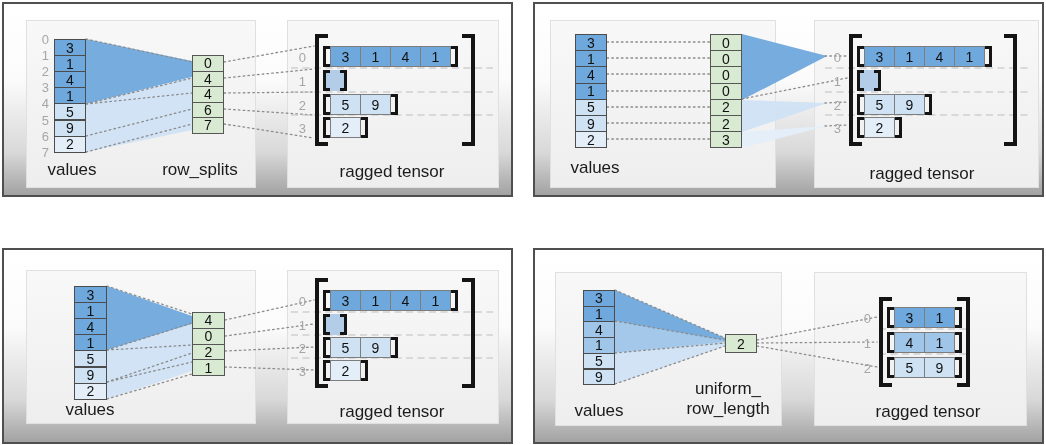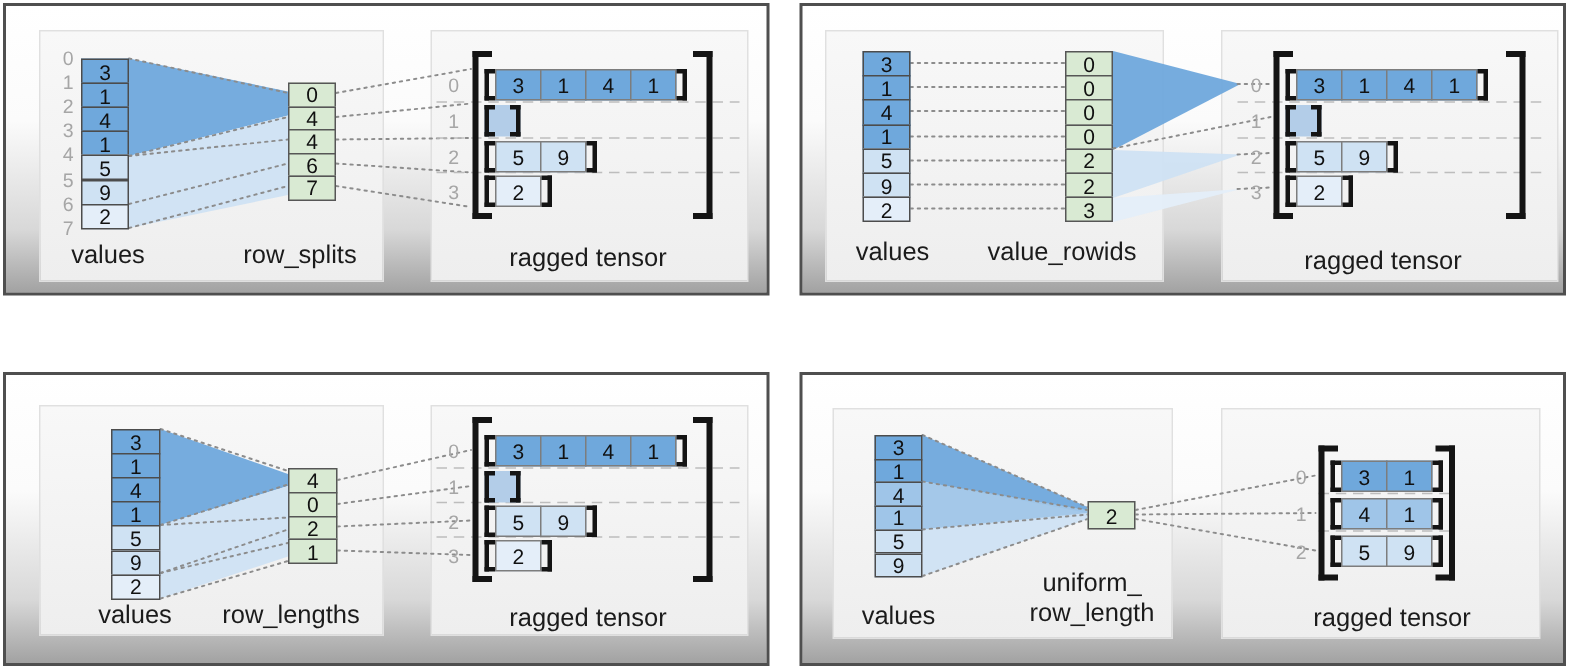--- a/index.html
+++ b/index.html
@@ -137,21 +137,20 @@
       <div class="cell" style="background: rgb(207, 226, 243); left: 40px; top: 111px; width: 32px; height: 17.2px;">9</div>
       <div class="cell" style="background: rgb(228, 238, 249); left: 40px; top: 127.2px; width: 32px; height: 17.2px;">2</div>
       <div class="cell" style="background: rgb(217, 234, 211); border-color: rgb(86, 86, 86); left: 175px; top: 30px; width: 32px; height: 17.2px;">0</div>
       <div class="cell" style="background: rgb(217, 234, 211); border-color: rgb(86, 86, 86); left: 175px; top: 46.2px; width: 32px; height: 17.2px;">0</div>
       <div class="cell" style="background: rgb(217, 234, 211); border-color: rgb(86, 86, 86); left: 175px; top: 62.4px; width: 32px; height: 17.2px;">0</div>
       <div class="cell" style="background: rgb(217, 234, 211); border-color: rgb(86, 86, 86); left: 175px; top: 78.6px; width: 32px; height: 17.2px;">0</div>
       <div class="cell" style="background: rgb(217, 234, 211); border-color: rgb(86, 86, 86); left: 175px; top: 94.8px; width: 32px; height: 17.2px;">2</div>
       <div class="cell" style="background: rgb(217, 234, 211); border-color: rgb(86, 86, 86); left: 175px; top: 111px; width: 32px; height: 17.2px;">2</div>
       <div class="cell" style="background: rgb(217, 234, 211); border-color: rgb(86, 86, 86); left: 175px; top: 127.2px; width: 32px; height: 17.2px;">3</div>
       <div class="lbl" style="left: 60px; top: 154px;">values</div>
-      <div class="lbl bold" style="left: 173px; top: 154px;">value_rowids</div>
       <div class="lbl" style="left: 387px; top: 160px;">ragged tensor</div>
       <div class="obr l" style="left: 314px; top: 30px; width: 13px; height: 112px;"></div>
       <div class="obr r" style="left: 469px; top: 30px; width: 13px; height: 112px;"></div>
       <span class="idx" style="left: 306px; top: 52.5px;">0</span>
       <div class="trow" style="left: 322px; top: 42px; height: 21px;">
         <div class="tb l"></div>
         <div class="tcell" style="width: 31px; background: rgb(111, 168, 220);">3</div>
         <div class="tcell" style="width: 31px; background: rgb(111, 168, 220);">1</div>
         <div class="tcell" style="width: 31px; background: rgb(111, 168, 220);">4</div>
         <div class="tcell" style="width: 31px; background: rgb(111, 168, 220);">1</div>
@@ -203,21 +202,20 @@
       <div class="cell" style="background: rgb(111, 168, 220); left: 70px; top: 68.2px; width: 33px; height: 17.1px;">4</div>
       <div class="cell" style="background: rgb(111, 168, 220); left: 70px; top: 84.3px; width: 33px; height: 17.1px;">1</div>
       <div class="cell" style="background: rgb(207, 226, 243); left: 70px; top: 100.4px; width: 33px; height: 17.1px;">5</div>
       <div class="cell" style="background: rgb(207, 226, 243); left: 70px; top: 116.5px; width: 33px; height: 17.1px;">9</div>
       <div class="cell" style="background: rgb(228, 238, 249); left: 70px; top: 132.6px; width: 33px; height: 17.1px;">2</div>
       <div class="cell" style="background: rgb(217, 234, 211); border-color: rgb(86, 86, 86); left: 188px; top: 62px; width: 33px; height: 16.8px;">4</div>
       <div class="cell" style="background: rgb(217, 234, 211); border-color: rgb(86, 86, 86); left: 188px; top: 77.8px; width: 33px; height: 16.8px;">0</div>
       <div class="cell" style="background: rgb(217, 234, 211); border-color: rgb(86, 86, 86); left: 188px; top: 93.6px; width: 33px; height: 16.8px;">2</div>
       <div class="cell" style="background: rgb(217, 234, 211); border-color: rgb(86, 86, 86); left: 188px; top: 109.4px; width: 33px; height: 16.8px;">1</div>
       <div class="lbl" style="left: 86px; top: 150px;">values</div>
-      <div class="lbl bold" style="left: 190px; top: 150px;">row_lengths</div>
       <div class="lbl" style="left: 388px; top: 152px;">ragged tensor</div>
       <div class="obr l" style="left: 311px; top: 28px; width: 13px; height: 110px;"></div>
       <div class="obr r" style="left: 458px; top: 28px; width: 13px; height: 110px;"></div>
       <span class="idx" style="left: 302px; top: 50.5px;">0</span>
       <div class="trow" style="left: 319px; top: 40px; height: 21px;">
         <div class="tb l"></div>
         <div class="tcell" style="width: 31px; background: rgb(111, 168, 220);">3</div>
         <div class="tcell" style="width: 31px; background: rgb(111, 168, 220);">1</div>
         <div class="tcell" style="width: 31px; background: rgb(111, 168, 220);">4</div>
         <div class="tcell" style="width: 31px; background: rgb(111, 168, 220);">1</div>

